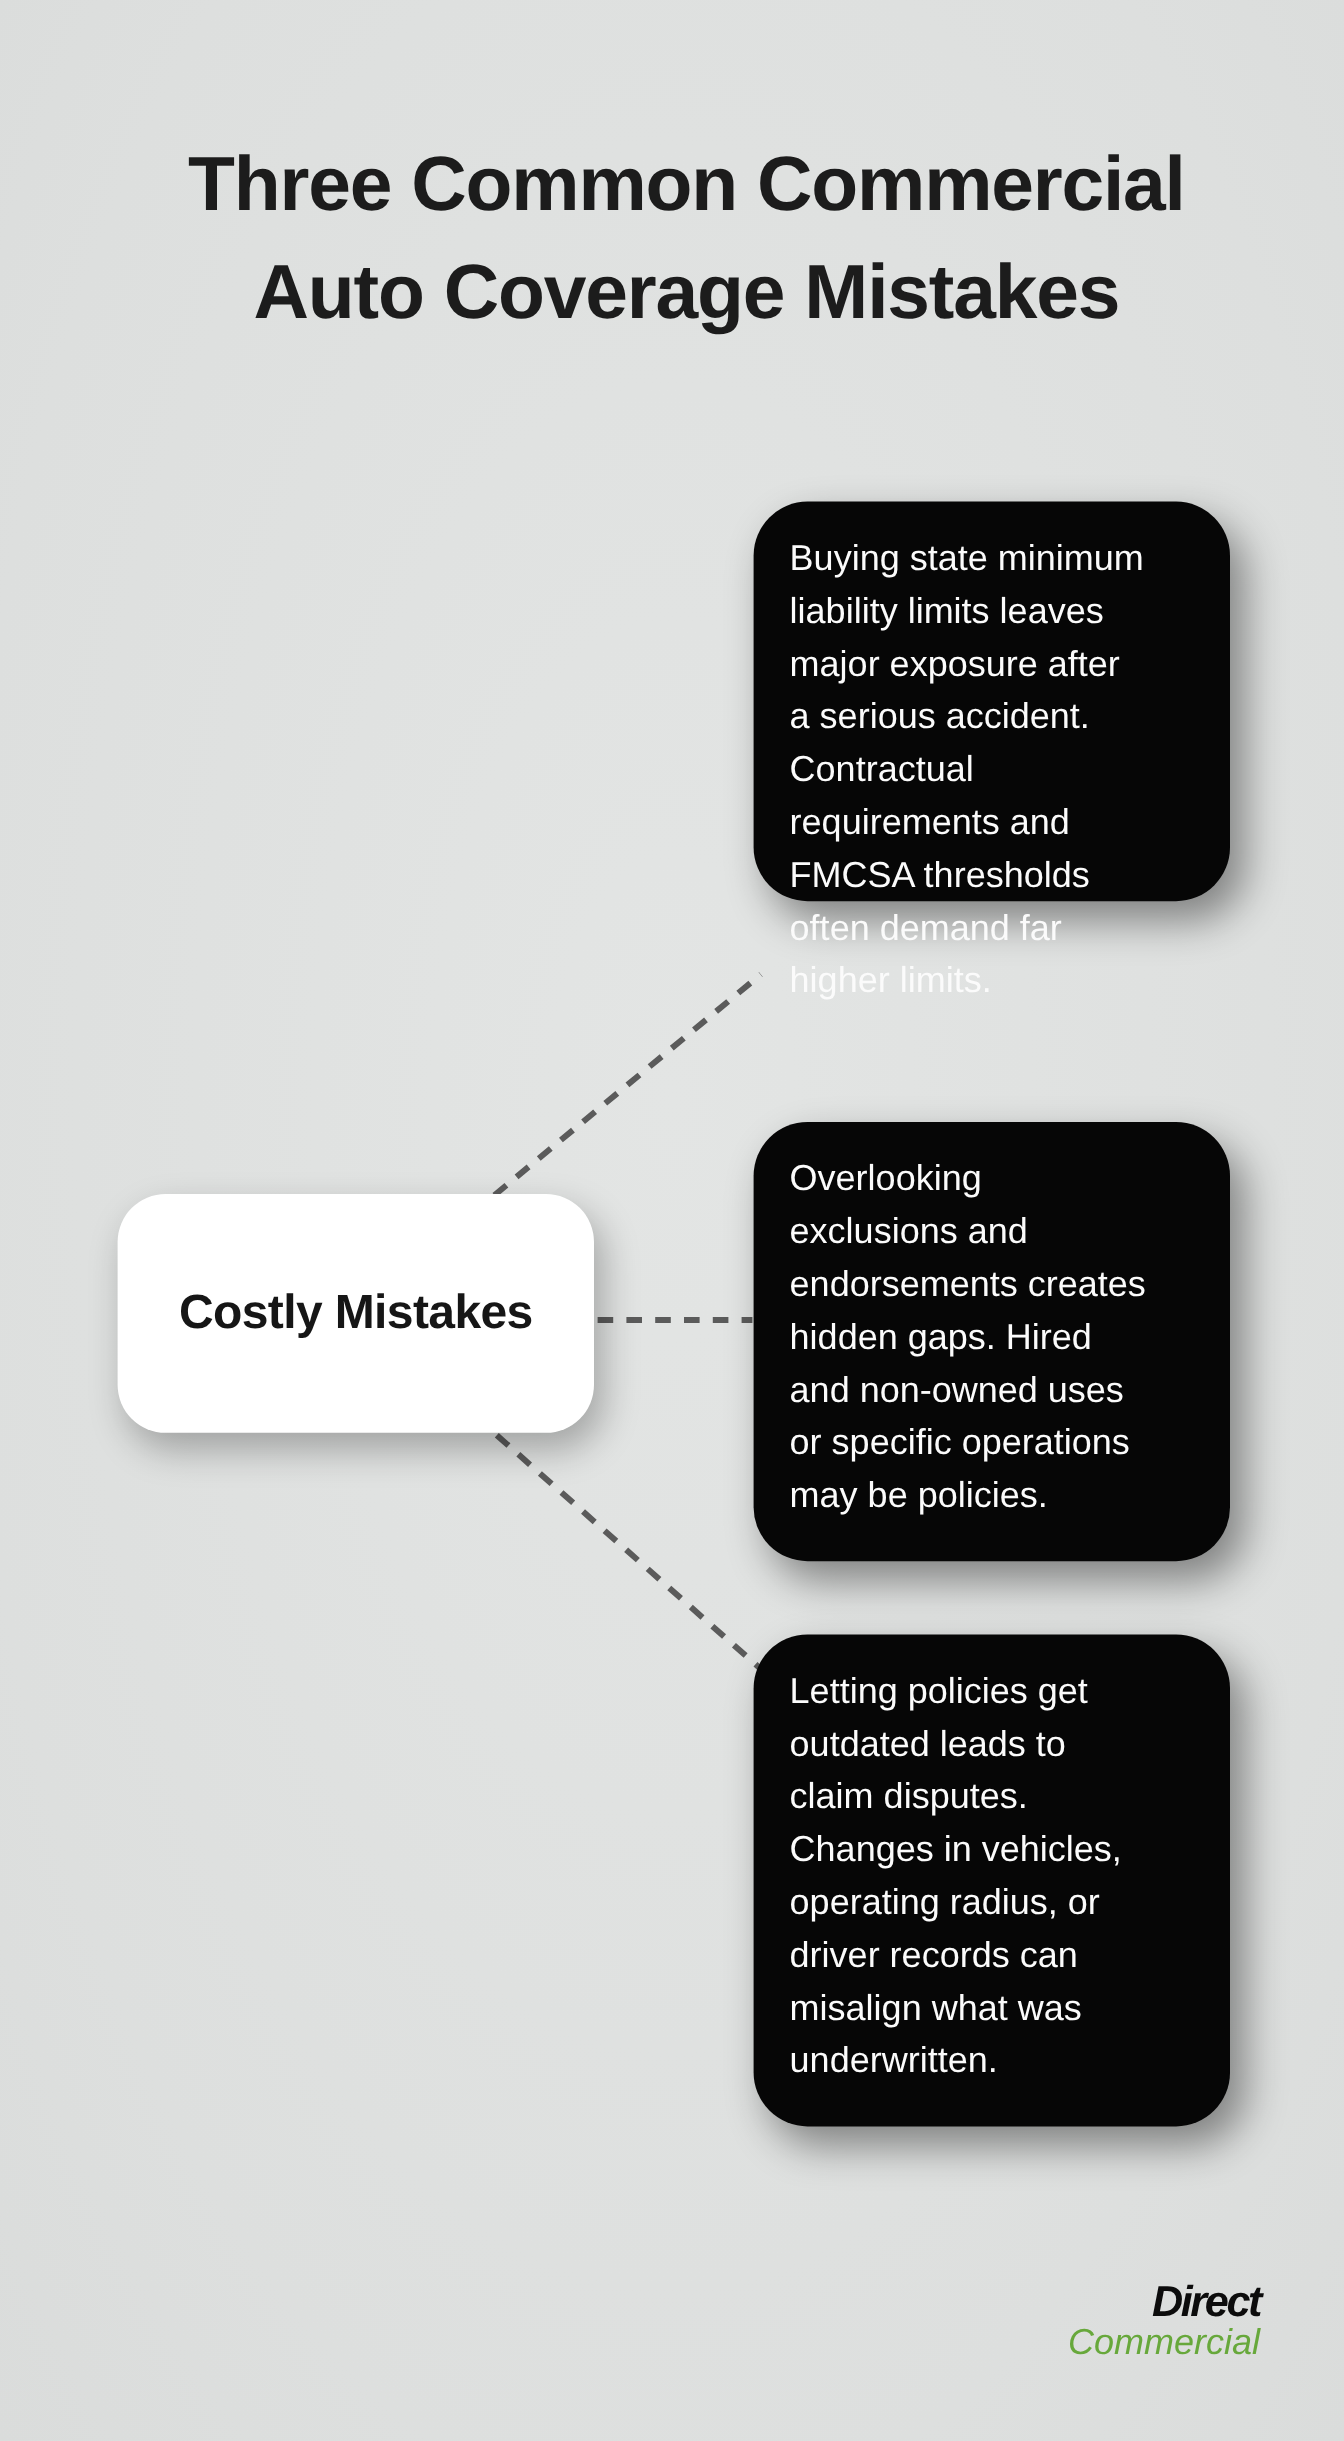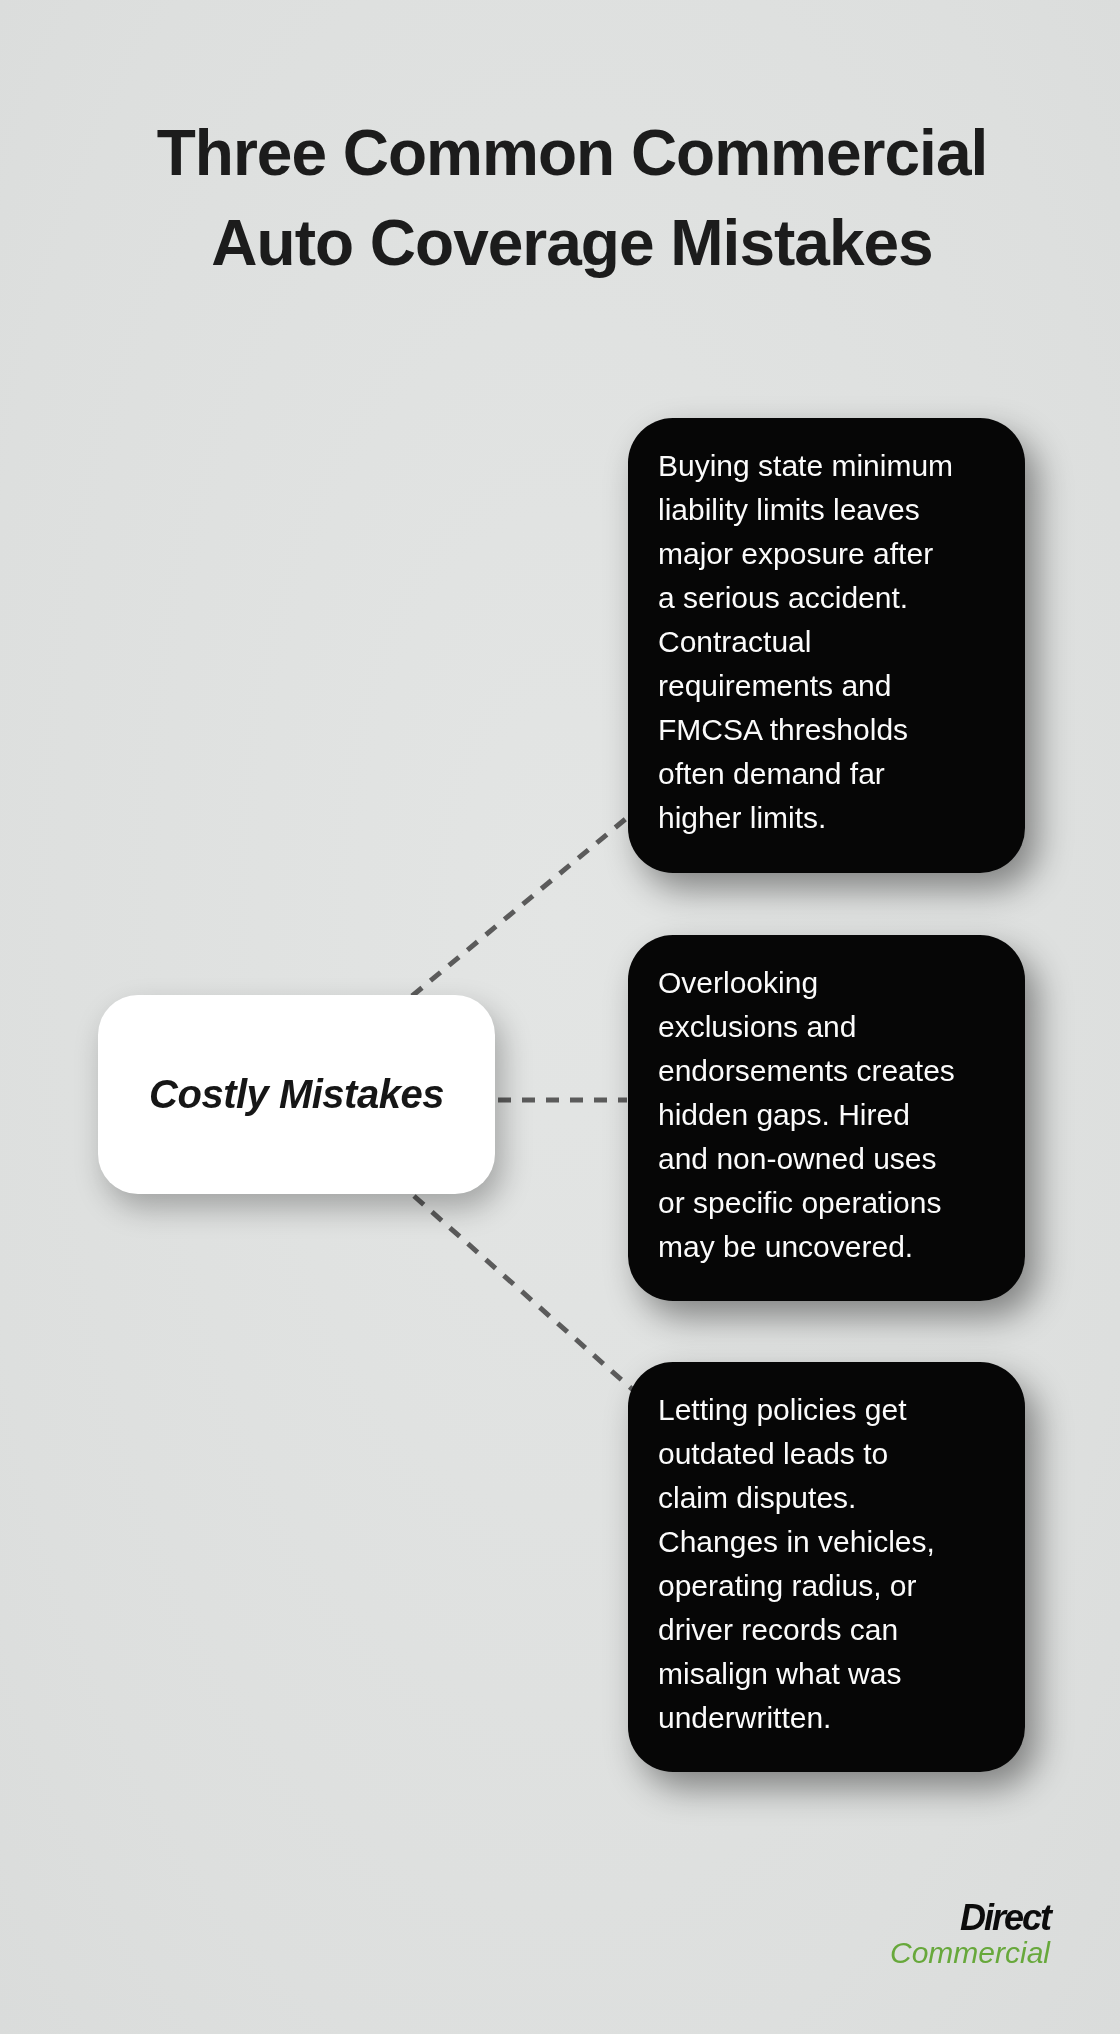--- a/index.html
+++ b/index.html
@@ -46,21 +46,20 @@
     left: 98px;
     top: 995px;
     width: 397px;
     height: 199px;
     background: #ffffff;
     border-radius: 40px;
     box-shadow: 7px 14px 30px rgba(0,0,0,0.28);
     display: flex;
     align-items: center;
     justify-content: center;
-    font-style: italic;
   }
   .center-node .label {
     font-size: 40px;
     font-weight: 700;
     letter-spacing: -0.5px;
     color: #161616;
   }
   .mistake-node {
     position: absolute;
     left: 628px;
@@ -71,21 +70,21 @@
     box-sizing: border-box;
   }
   .mistake-node .node-text {
     margin: 0;
     padding: 26px 12px 0 30px;
     font-size: 30px;
     line-height: 44px;
     color: #fbfbfb;
     white-space: pre-line;
   }
-  .node-1 { top: 418px;  height: 455px; }
+  .node-1 { top: 418px;  height: 333px; }
   .node-2 { top: 935px;  height: 366px; }
   .node-3 { top: 1362px; height: 410px; }
   .logo {
     position: absolute;
     right: 70px;
     top: 1893px;
     text-align: right;
     font-style: italic;
   }
   .logo-primary {
@@ -132,21 +131,21 @@
 higher limits.</p>
   </div>
 
   <div class="mistake-node node-2">
     <p class="node-text">Overlooking
 exclusions and
 endorsements creates
 hidden gaps. Hired
 and non-owned uses
 or specific operations
-may be uncovered.</p>
+may be policies.</p>
   </div>
 
   <div class="mistake-node node-3">
     <p class="node-text">Letting policies get
 outdated leads to
 claim disputes.
 Changes in vehicles,
 operating radius, or
 driver records can
 misalign what was

